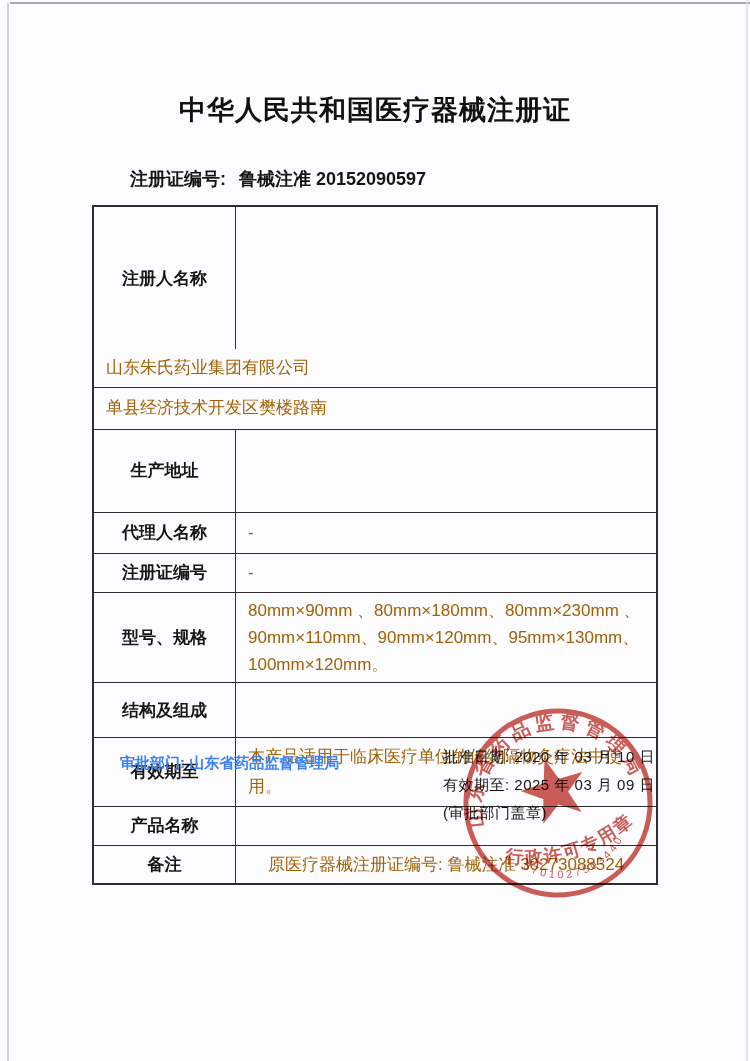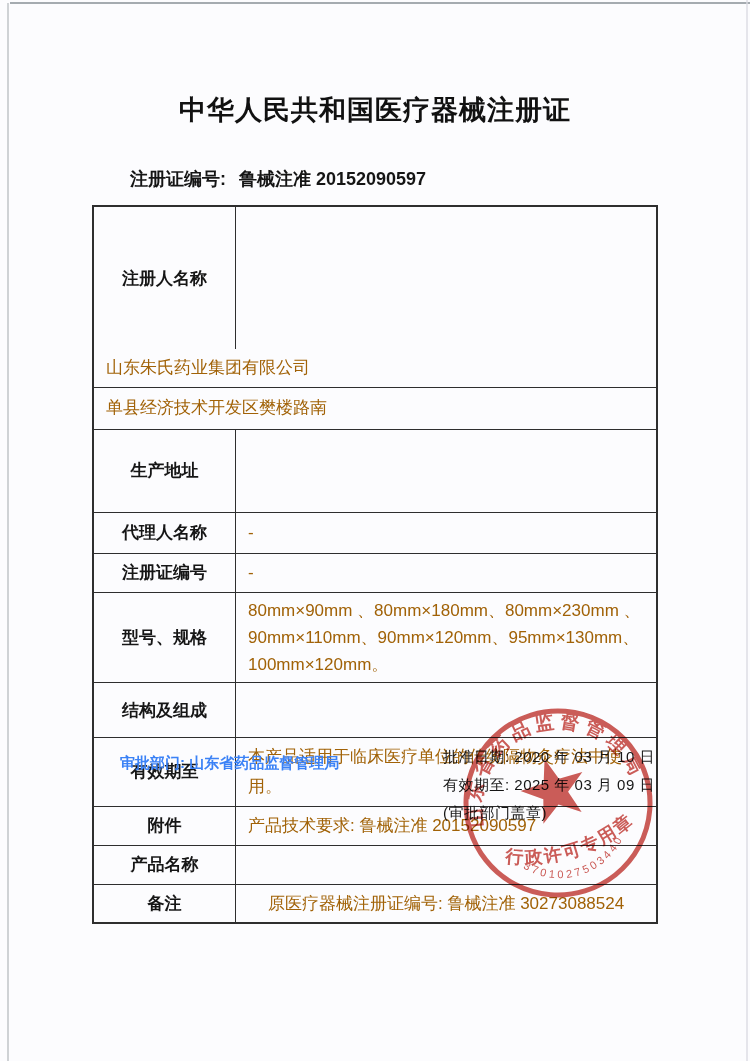--- a/index.html
+++ b/index.html
@@ -115,24 +115,20 @@
       <div class="tlabel">型号、规格</div>
       <div class="tvalue">80mm×90mm 、80mm×180mm、80mm×230mm 、90mm×110mm、90mm×120mm、95mm×130mm、100mm×120mm。</div>
     </div>
     <div class="trow r7">
       <div class="tlabel">结构及组成</div>
     </div>
     <div class="trow r8">
       <div class="tlabel">有效期至</div>
       <div class="tvalue">本产品适用于临床医疗单位的传统隔物灸疗法中使用。</div>
     </div>
-    <div class="trow r9">
-      <div class="tlabel">附件</div>
-      <div class="tvalue">产品技术要求: 鲁械注准 20152090597</div>
-    </div>
     <div class="trow r10">
       <div class="tlabel">产品名称</div>
       <div class="tvalue"></div>
     </div>
     <div class="trow r11">
       <div class="tlabel">备注</div>
       <div class="tvalue">原医疗器械注册证编号: 鲁械注准 30273088524</div>
     </div>
   </div>
 

